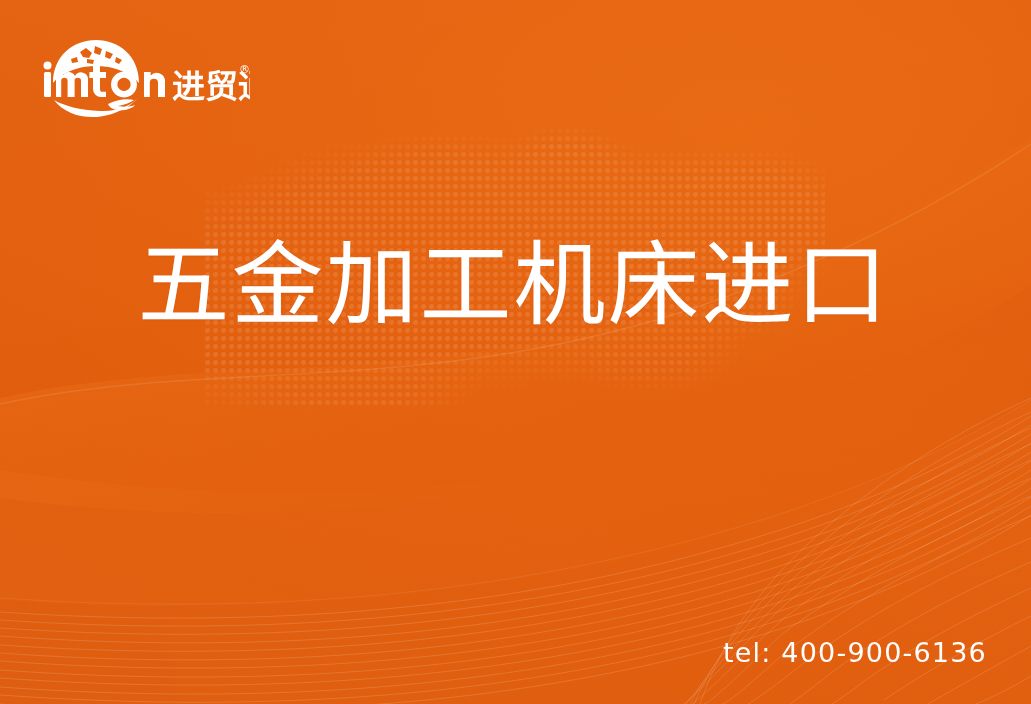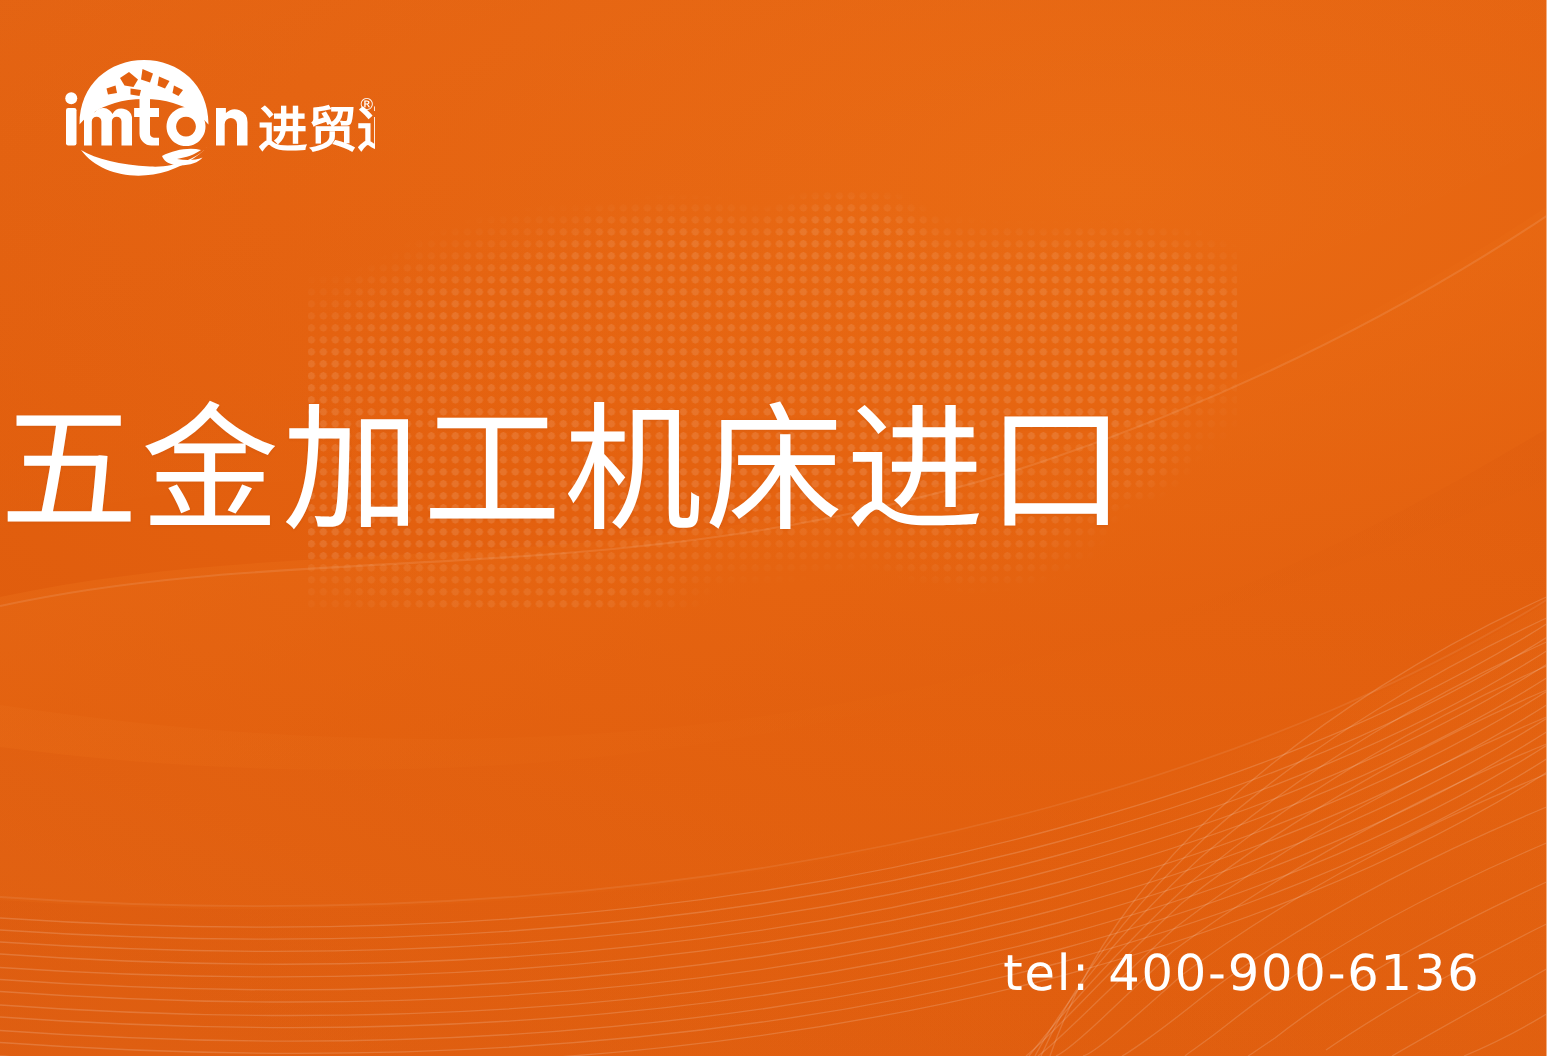--- a/index.html
+++ b/index.html
@@ -96,42 +96,42 @@
     width: 210px;
     height: 92px;
   }
 
   
   .headline {
     position: absolute;
     left: 0;
     top: 226px;
     width: 1031px;
+    text-align: center;
     color: #ffffff;
     font-family: "DejaVu Sans", "Liberation Sans", sans-serif;
     font-weight: 400;
     font-size: 92px;
     line-height: 120px;
     letter-spacing: 2px;
     white-space: nowrap;
     text-shadow: 0 1px 2px rgba(120,40,0,0.10);
-    margin-top: 28px;
   }
   .headline .line { display: block; }
   .headline .line-1 { padding-right: 4px; }
   .headline .line-2 { padding-right: 4px; }
 
   
   .tel {
     position: absolute;
     right: 44px;
     bottom: 36px;
     color: #ffffff;
     font-family: "DejaVu Sans", "Liberation Sans", sans-serif;
-    font-size: 33px;
+    font-size: 27px;
     font-weight: 400;
     letter-spacing: 1.2px;
     white-space: nowrap;
   }
 </style>
 </head>
 <body>
 
 <div class="banner">
 

